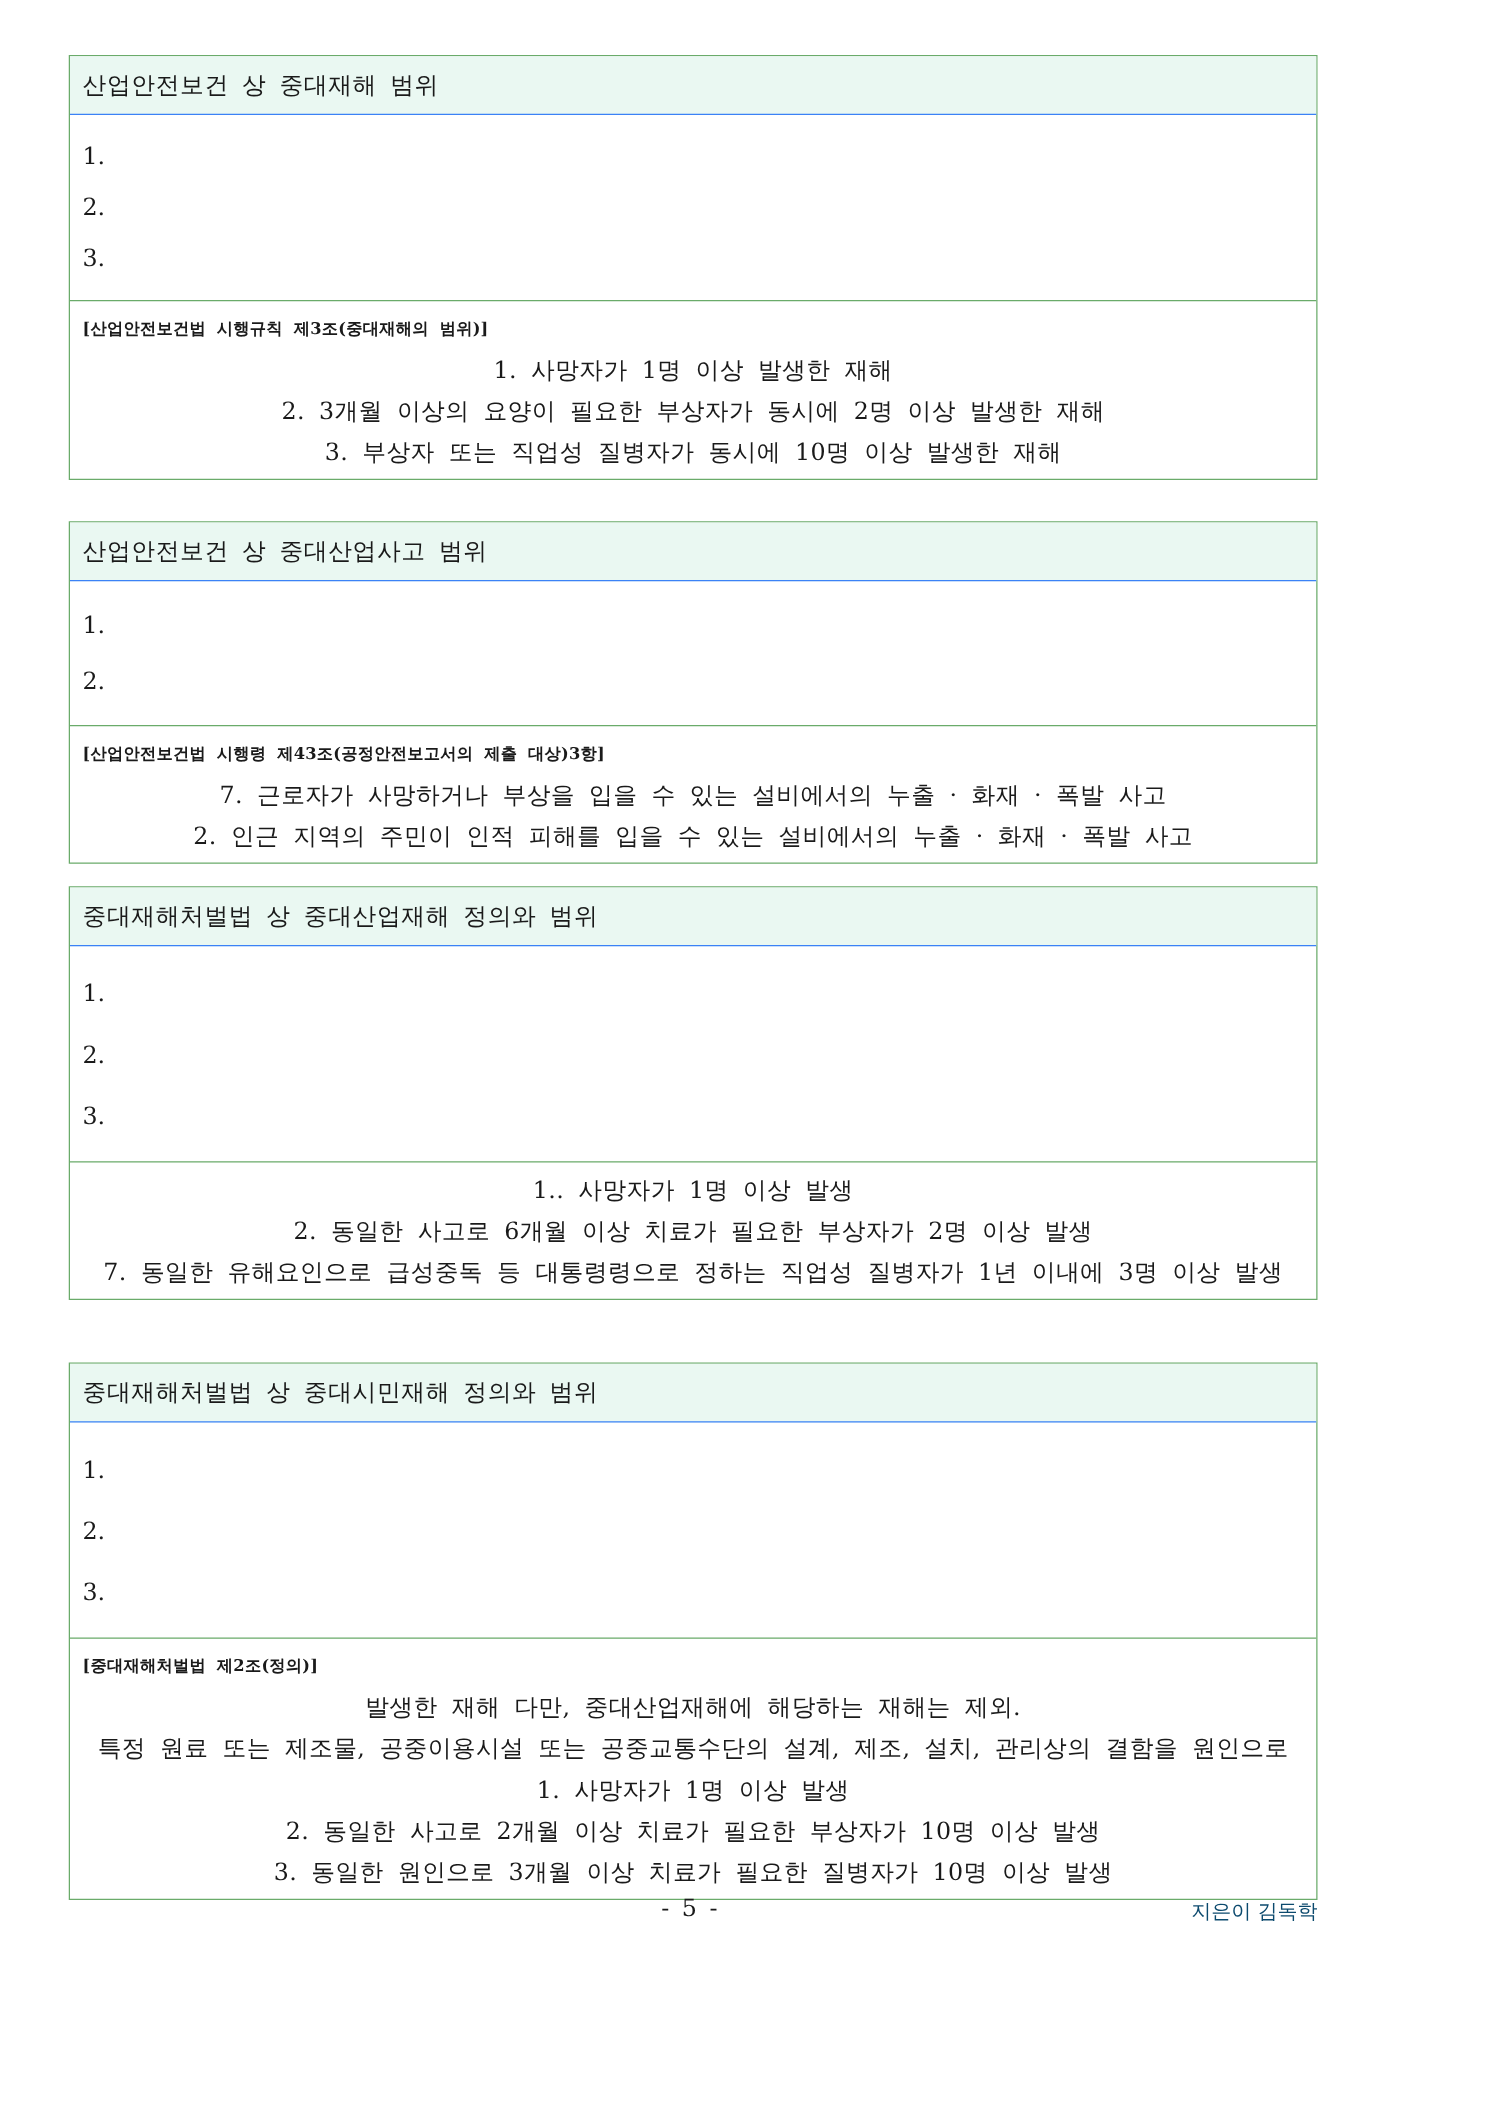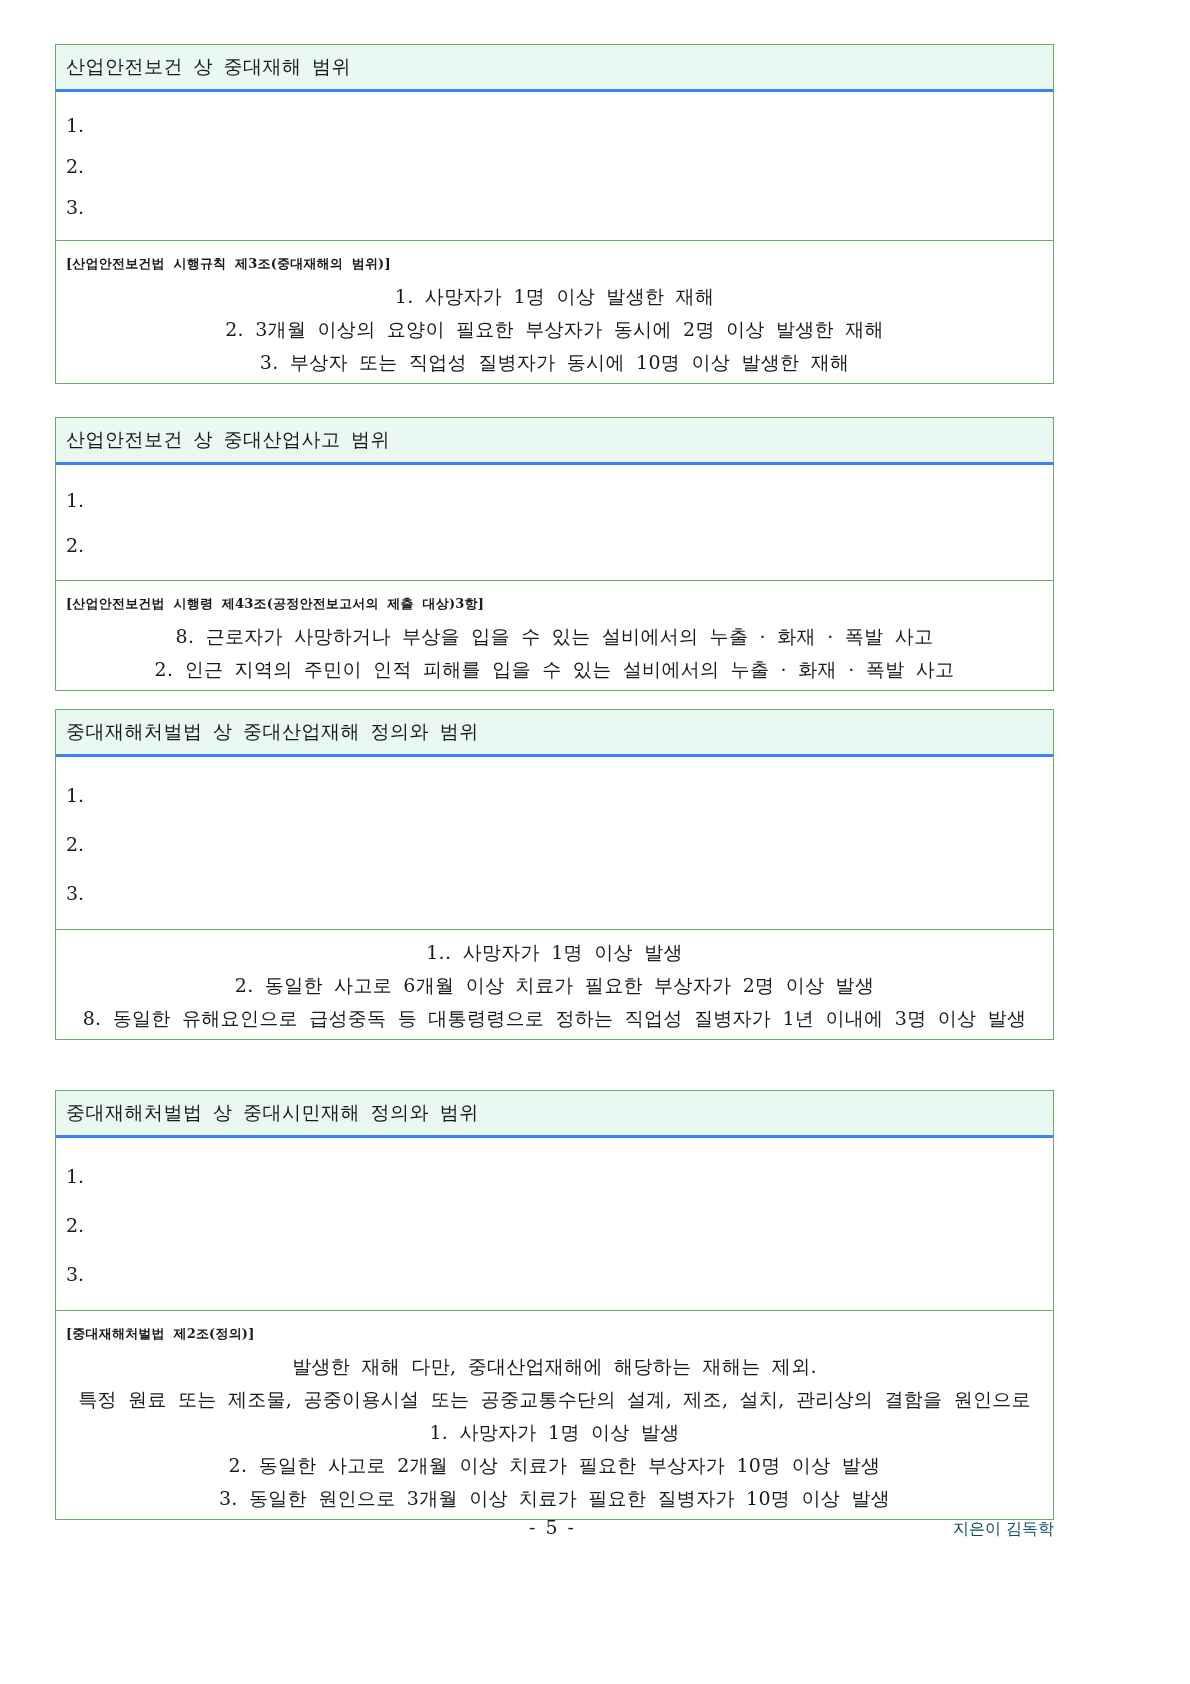--- a/index.html
+++ b/index.html
@@ -12,21 +12,21 @@
   }
   .box {
     position: absolute;
     left: 55px;
     width: 999px;
     border: 1px solid #6aab6a;
     background: #ffffff;
   }
   .box-header {
     background: #eaf8f2;
-    border-bottom: 3px solid #3b82f6;
+    border-bottom: 1px solid #3b82f6;
     height: 47px;
     padding: 0 0 0 10px;
     display: flex;
     align-items: center;
     font-size: 19px;
     letter-spacing: 0.5px;
     word-spacing: 4px;
   }
   .blanks {
     border-bottom: 1px solid #6aab6a;
@@ -93,36 +93,36 @@
 </div>
 
 <div class="box" style="top:417px;">
   <div class="box-header">산업안전보건 상 중대산업사고 범위</div>
   <div class="blanks" style="height:116px;">
     <div class="blank-line" style="top:24px;">1.</div>
     <div class="blank-line" style="top:69px;">2.</div>
   </div>
   <div class="info">
     <div class="info-title">[산업안전보건법 시행령 제43조(공정안전보고서의 제출 대상)3항]</div>
-    <div class="info-line">8. 근로자가 사망하거나 부상을 입을 수 있는 설비에서의 누출 · 화재 · 폭발 사고</div>
+    <div class="info-line">7. 근로자가 사망하거나 부상을 입을 수 있는 설비에서의 누출 · 화재 · 폭발 사고</div>
     <div class="info-line">2. 인근 지역의 주민이 인적 피해를 입을 수 있는 설비에서의 누출 · 화재 · 폭발 사고</div>
   </div>
 </div>
 
 <div class="box" style="top:709px;">
   <div class="box-header">중대재해처벌법 상 중대산업재해 정의와 범위</div>
   <div class="blanks" style="height:173px;">
     <div class="blank-line" style="top:27px;">1.</div>
     <div class="blank-line" style="top:76px;">2.</div>
     <div class="blank-line" style="top:125px;">3.</div>
   </div>
   <div class="info">
     <div class="info-line">1.. 사망자가 1명 이상 발생</div>
     <div class="info-line">2. 동일한 사고로 6개월 이상 치료가 필요한 부상자가 2명 이상 발생</div>
-    <div class="info-line">8. 동일한 유해요인으로 급성중독 등 대통령령으로 정하는 직업성 질병자가 1년 이내에 3명 이상 발생</div>
+    <div class="info-line">7. 동일한 유해요인으로 급성중독 등 대통령령으로 정하는 직업성 질병자가 1년 이내에 3명 이상 발생</div>
   </div>
 </div>
 
 <div class="box" style="top:1090px;">
   <div class="box-header">중대재해처벌법 상 중대시민재해 정의와 범위</div>
   <div class="blanks" style="height:173px;">
     <div class="blank-line" style="top:27px;">1.</div>
     <div class="blank-line" style="top:76px;">2.</div>
     <div class="blank-line" style="top:125px;">3.</div>
   </div>

